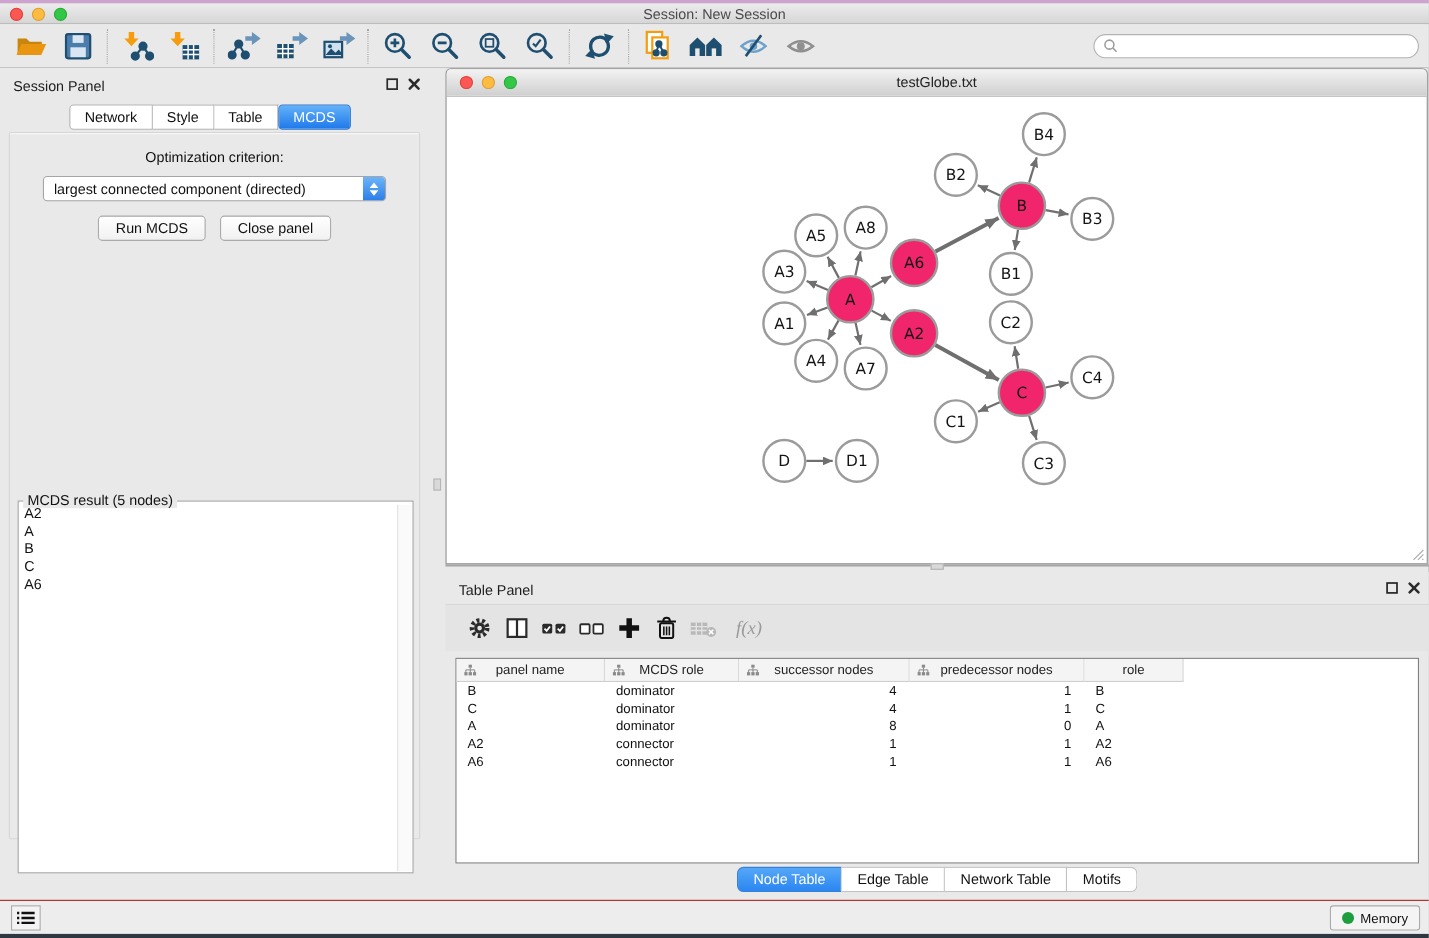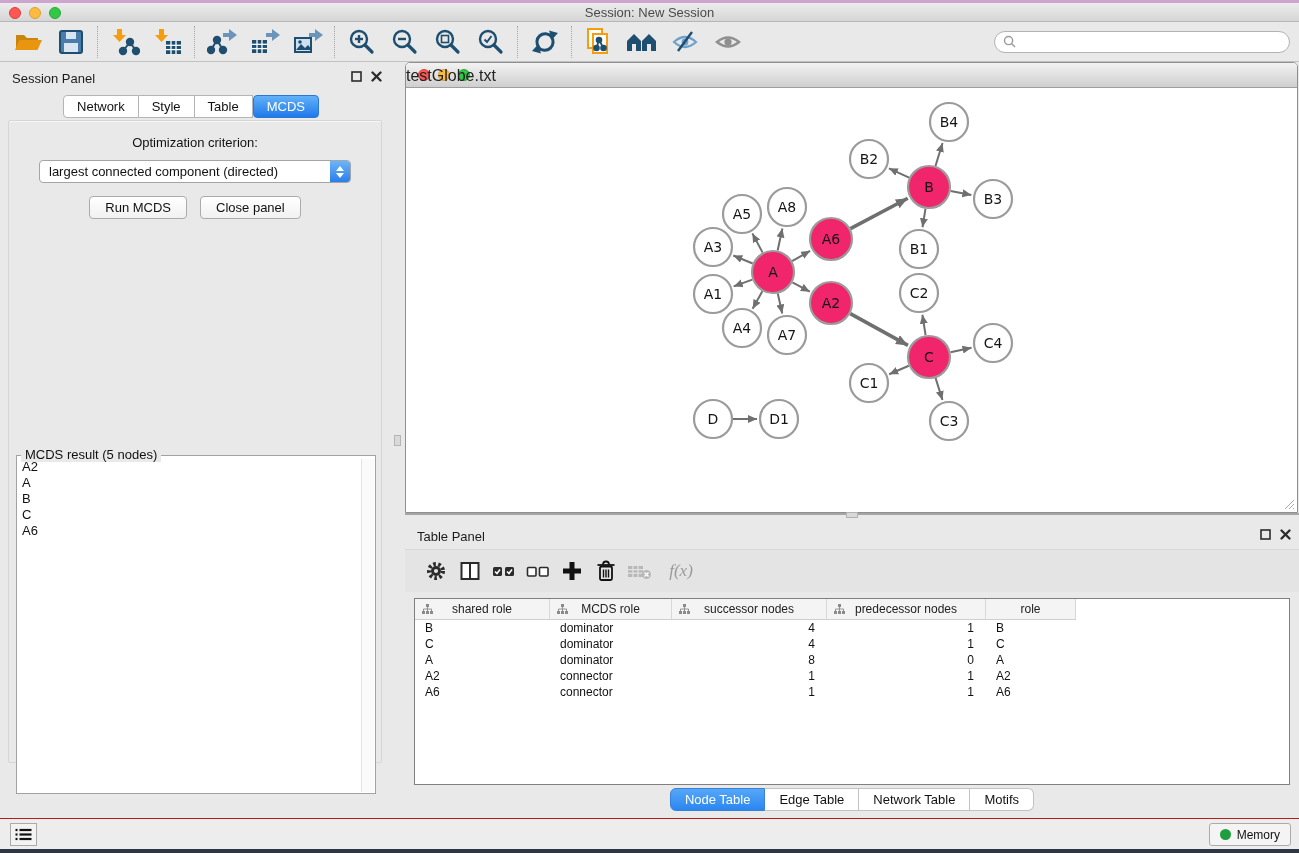--- a/index.html
+++ b/index.html
@@ -61,21 +61,21 @@
   
   .v-splitter { position:absolute; left:390px; top:62px; width:15px; height:756px; background:#e9e9e9; }
   .v-grip { position:absolute; left:4px; top:373px; width:7px; height:11px; background:#d9d9d9; border:1px solid #b5b5b5; }
 
   
   .net-window { position:absolute; left:405px; top:62px; width:893px; height:451px;
     border:1px solid #8f8f8f; border-radius:5px 5px 0 0; background:#fff; }
   .net-titlebar { position:absolute; left:0; top:0; right:0; height:25px; border-radius:4px 4px 0 0;
     background:linear-gradient(#f3f3f3,#cfcfcf); border-bottom:1px solid #9e9e9e; }
   .net-titlebar .lights { top:6px; left:12px; }
-  .net-title { position:absolute; left:0; right:0; top:4px; font-size:16px; color:#222; }
+  .net-title { position:absolute; left:0; right:0; top:4px; text-align:center; font-size:13px; color:#222; }
   .net-canvas { position:absolute; left:1px; right:1px; top:26px; bottom:1px; background:#fff; }
   .resize-grip { position:absolute; right:1px; bottom:1px; }
 
   .h-divider { position:absolute; left:405px; top:512px; width:894px; height:8px; }
   .h-divider .bar { position:absolute; left:0; right:0; top:1px; height:2px; background:#a5a5a5; }
   .h-grip { position:absolute; left:441px; top:0; width:12px; height:6px; background:#d9d9d9; border:1px solid #b2b2b2; }
 
   
   .table-panel { position:absolute; left:405px; top:520px; width:894px; height:298px; background:#e9e9e9; }
   .tp-toolbar { position:absolute; left:0; right:0; top:29px; height:43px; background:#e4e4e4;
@@ -536,21 +536,21 @@
     <div class="dtable">
       <div class="dt-head" id="dt-head">
           <div class="dt-hcell" style="width: 135px;">
             <svg class="tree" width="11" height="11" viewBox="0 0 11 11">
               <rect x="4" y="0" width="3" height="3" fill="#8a8a8a"></rect>
               <rect x="0" y="7" width="3" height="3" fill="#8a8a8a"></rect>
               <rect x="4" y="7" width="3" height="3" fill="#8a8a8a"></rect>
               <rect x="8" y="7" width="3" height="3" fill="#8a8a8a"></rect>
               <path d="M5.5 3 v2 M1.5 7 v-2 h8 v2 M5.5 5 v2" stroke="#8a8a8a" fill="none" stroke-width="0.9"></path>
             </svg>
-            <span>shared role</span>
+            <span>panel name</span>
           </div>
           <div class="dt-hcell" style="width: 122px;">
             <svg class="tree" width="11" height="11" viewBox="0 0 11 11">
               <rect x="4" y="0" width="3" height="3" fill="#8a8a8a"></rect>
               <rect x="0" y="7" width="3" height="3" fill="#8a8a8a"></rect>
               <rect x="4" y="7" width="3" height="3" fill="#8a8a8a"></rect>
               <rect x="8" y="7" width="3" height="3" fill="#8a8a8a"></rect>
               <path d="M5.5 3 v2 M1.5 7 v-2 h8 v2 M5.5 5 v2" stroke="#8a8a8a" fill="none" stroke-width="0.9"></path>
             </svg>
             <span>MCDS role</span>

